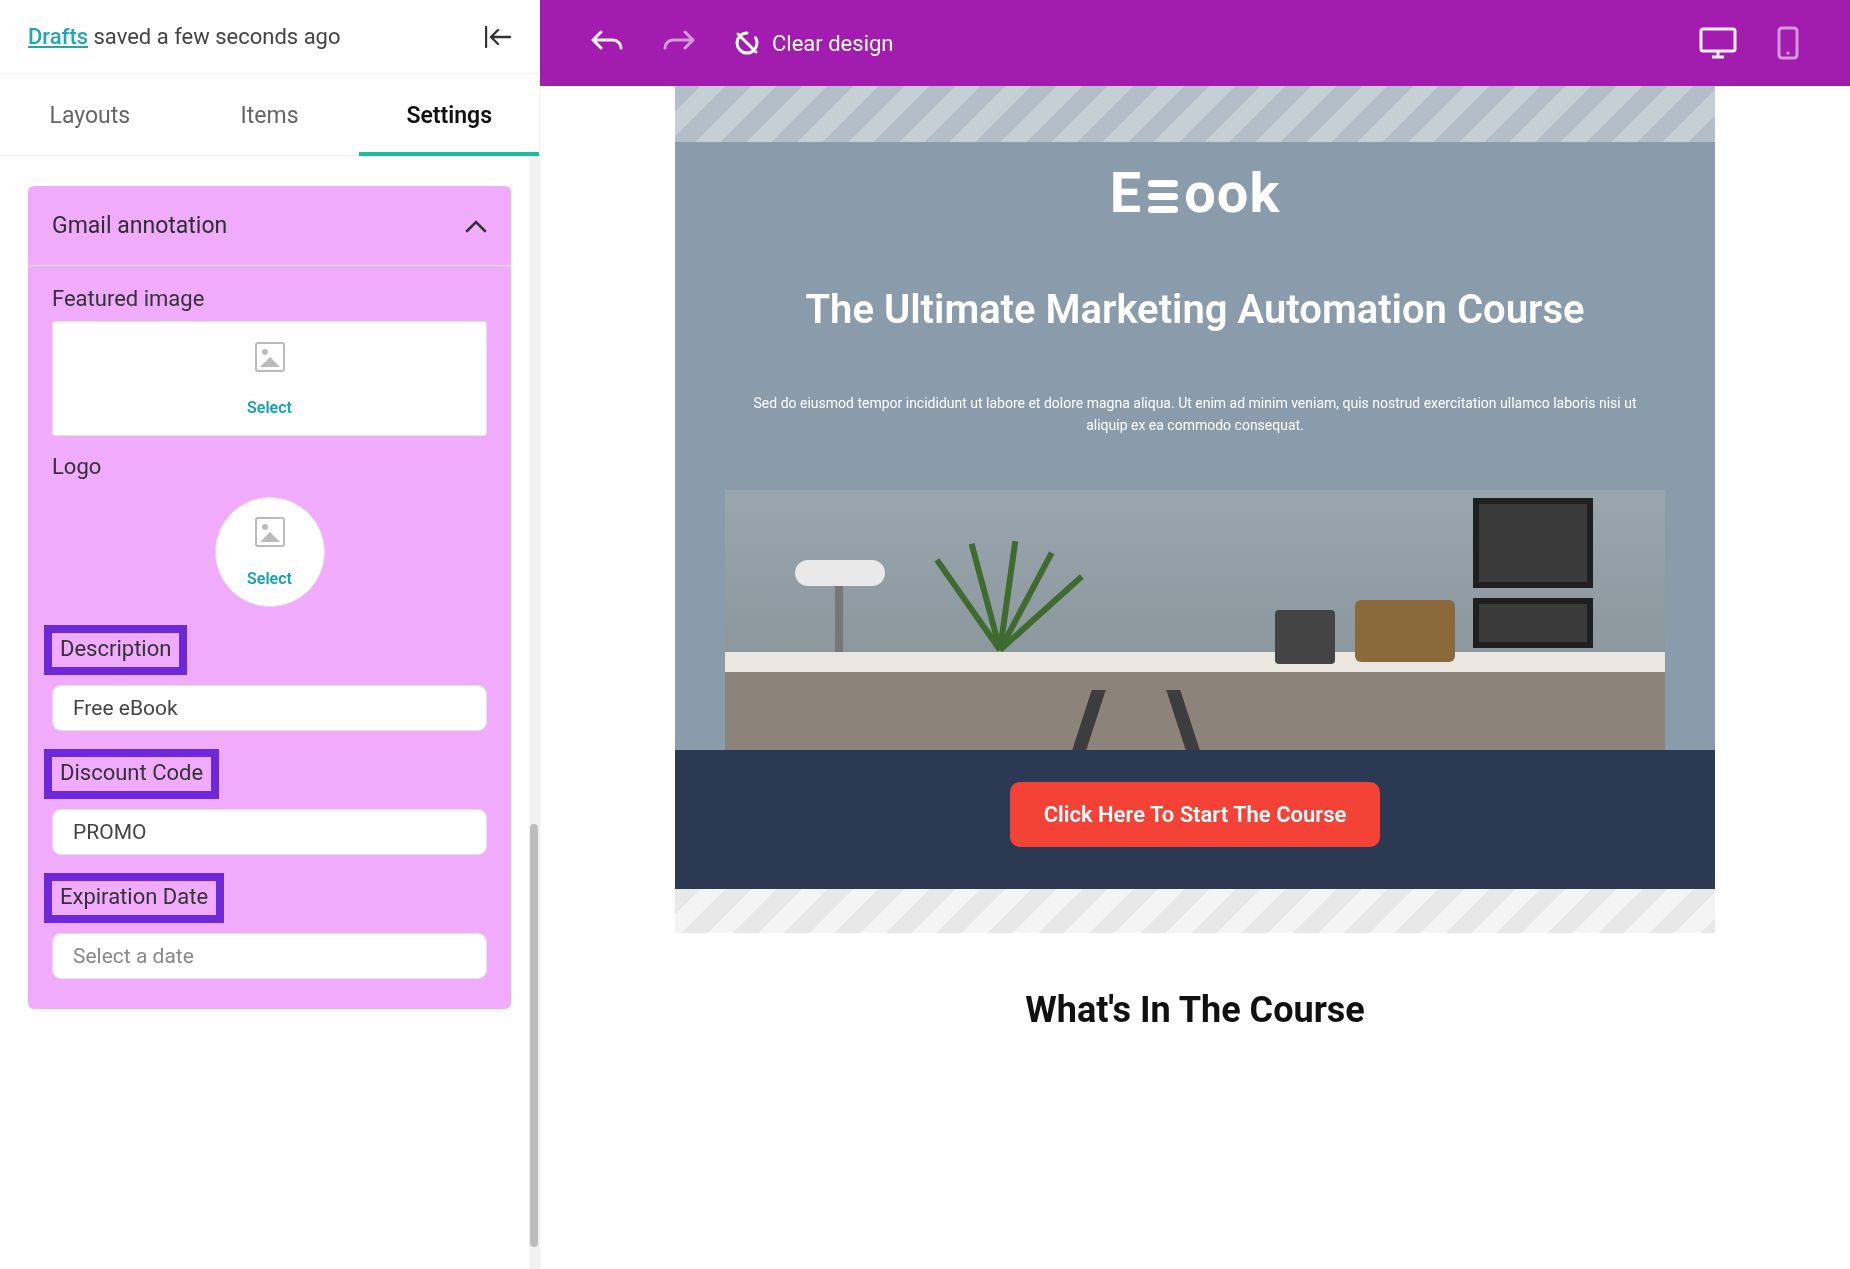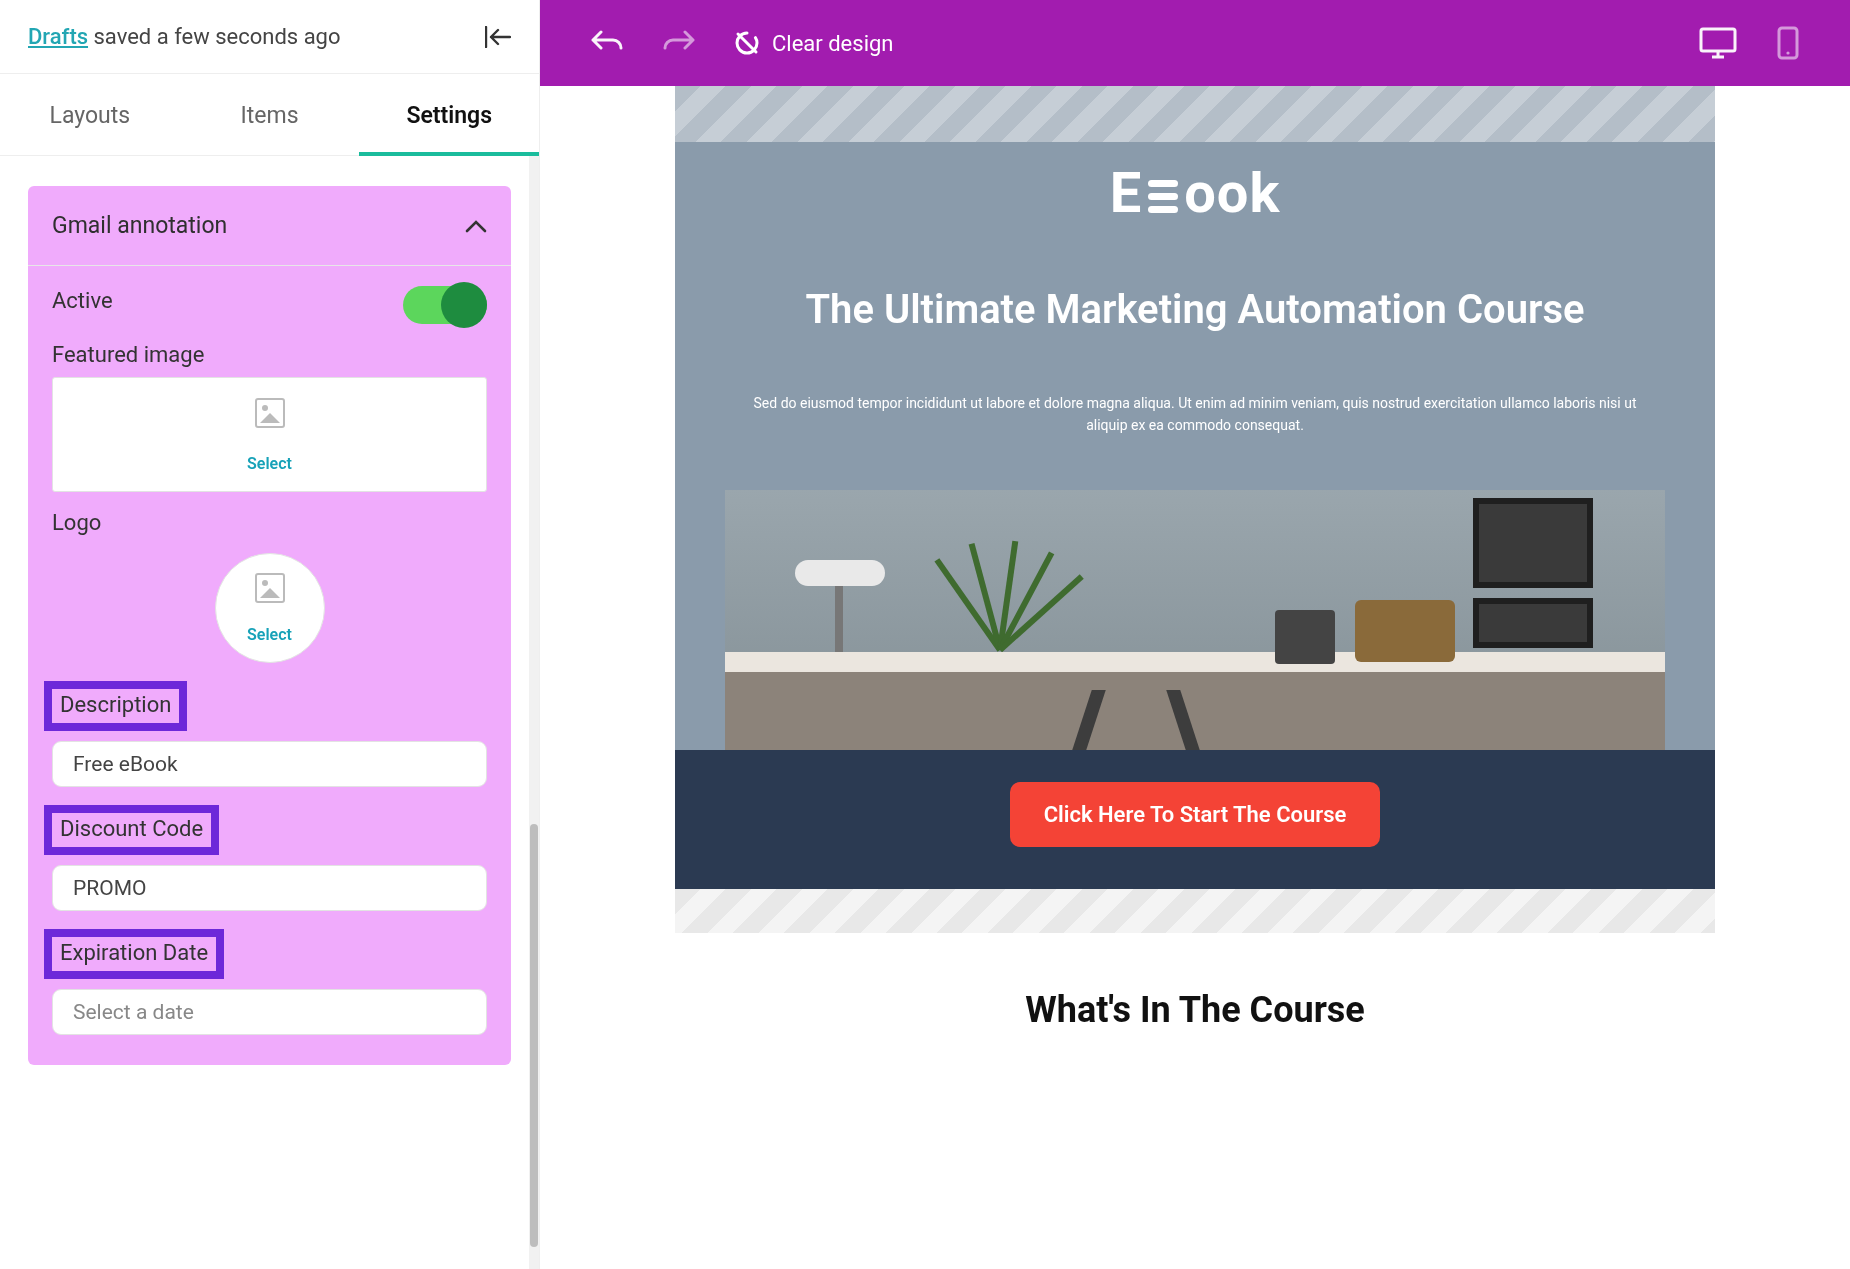--- a/index.html
+++ b/index.html
@@ -120,24 +120,20 @@
       <div class="section">
         <div class="sec-head">
           <span>Gmail annotation</span>
           <span>
             <svg width="22" height="14" viewBox="0 0 22 14">
                 <path d="M2 12l9-9 9 9" stroke="#333" stroke-width="2.6" fill="none" stroke-linecap="round"></path>
               </svg>
           </span>
         </div>
         <div class="sec-body">
-          <div class="row active-row">
-            <span class="lbl">Active</span>
-            <div class="toggle"></div>
-          </div>
 
           <div class="row">
             <span class="lbl">Featured image</span>
             <div class="img-box">
               <span class="img-icon"></span>
               <span class="select-link">Select</span>
             </div>
           </div>
 
           <div class="row">

